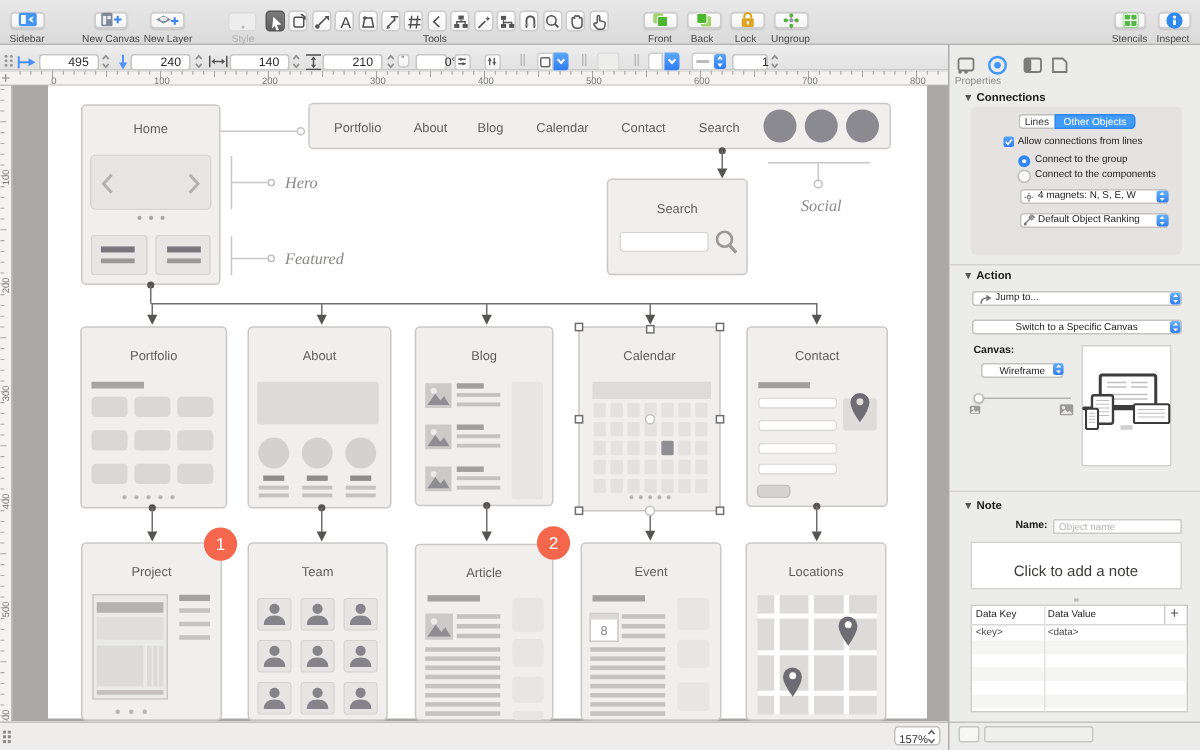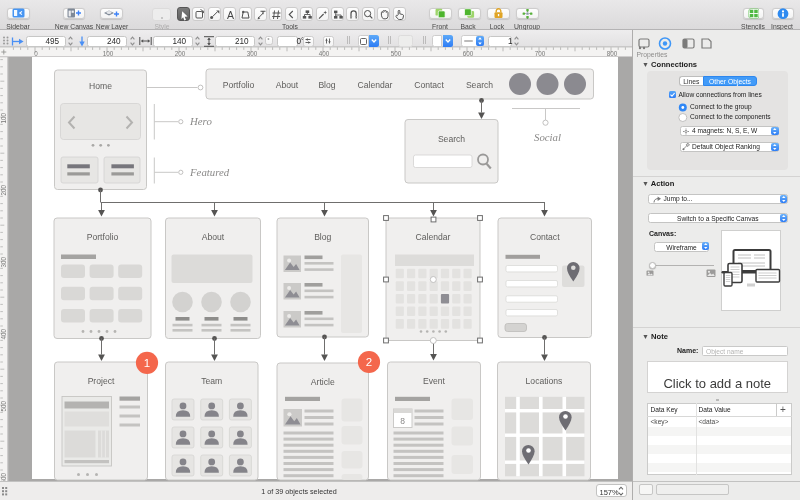--- a/index.html
+++ b/index.html
@@ -624,21 +624,20 @@
 <svg class="abs" style="left:2px;top:486.5px" width="9" height="9">
       <g fill="#8a8a8a">
         <rect x="0" y="0" width="2" height="2"></rect>
         <rect x="0" y="3.2" width="2" height="2"></rect>
         <rect x="0" y="6.4" width="2" height="2"></rect>
         <rect x="3.2" y="0" width="2" height="2"></rect>
         <rect x="3.2" y="3.2" width="2" height="2"></rect>
         <rect x="3.2" y="6.4" width="2" height="2"></rect>
       </g>
     </svg>
-<div class="abs" style="left:149px;top:487px;width:300px;text-align:center;font-size:7.2px;color:#333;">1 of 39 objects selected</div>
 <div class="abs" style="left:595.5px;top:484px;width:31px;height:13px;background:#fff;border:1px solid #c2c2c1;border-radius:3px;font-size:7.5px;color:#333;">
       <span style="position:absolute;left:3px;top:2.5px;">157%</span>
       <svg width="6" height="11" style="position:absolute;right:1.5px;top:1px">
         <path d="M1 3.4 L3 1.2 L5 3.4" fill="none" stroke="#666" stroke-width="1.1"></path>
         <path d="M1 6.8 L3 9 L5 6.8" fill="none" stroke="#666" stroke-width="1.1"></path>
       </svg>
     </div>
 <div class="abs" style="left:633px;top:30px;width:167px;height:470px;background:#ececeb;"></div>
 <div class="abs" style="left:632px;top:30px;width:1px;height:470px;background:#aeadac;"></div>
 <svg class="abs" style="left:636px;top:37px" width="80" height="14">
@@ -757,21 +756,21 @@
     <svg class="abs" style="left:706px;top:268.5px" width="10" height="8.5">
       <rect x="0.5" y="0.5" width="9" height="7.5" rx="1" fill="#9c9b9a"></rect>
       <circle cx="3" cy="2.8" r="1.1" fill="#e8e8e7"></circle>
       <path d="M1.2 7 L4 4 L5.8 5.8 L7.2 4.6 L8.8 7 Z" fill="#e8e8e7"></path>
     </svg>
     <div class="abs" style="left:633px;top:326.5px;width:167px;height:1px;background:#d4d3d2;"></div>
     <div class="abs" style="left:642px;top:331.5px;font-size:7.6px;color:#1b1b1b;font-weight:bold;"><span style="font-size:7px;color:#555;">▼</span> Note</div>
     <div class="abs" style="left:677px;top:347px;font-size:7px;color:#1b1b1b;font-weight:bold;">Name:</div>
     <div class="abs" style="left:702px;top:346px;width:86px;height:9.5px;background:#fff;border:1px solid #c9c9c8;border-radius:1.5px;font-size:6.6px;color:#b4b4b3;padding-left:3px;line-height:9px;">Object name</div>
     <div class="abs" style="left:646.5px;top:361px;width:141.5px;height:31.5px;background:#fff;border:1px solid #d4d3d2;"></div>
-    <div class="abs" style="left:646.5px;top:376px;width:141.5px;text-align:center;font-size:13px;color:#3c3c3b;">Click to add a note</div>
+    <div class="abs" style="left:646.5px;top:376px;width:141.5px;text-align:center;font-size:10px;color:#3c3c3b;">Click to add a note</div>
     <div class="abs" style="left:716px;top:398.5px;width:3px;height:2px;background:#b9b9b8;"></div>
     <div class="abs" style="left:647px;top:403px;width:145px;height:72px;background:#fff;border:1px solid #cbcbca;"></div>
     <div class="abs" style="left:648px;top:426.5px;width:143px;height:9px;background:#f5f5f4;"></div>
     <div class="abs" style="left:648px;top:444.5px;width:143px;height:9px;background:#f5f5f4;"></div>
     <div class="abs" style="left:648px;top:462.5px;width:143px;height:9px;background:#f5f5f4;"></div>
     <div class="abs" style="left:647px;top:415.5px;width:145px;height:1px;background:#d8d8d7;"></div>
     <div class="abs" style="left:695.5px;top:403px;width:1px;height:72px;background:#e2e2e1;"></div>
     <div class="abs" style="left:776px;top:403px;width:1px;height:12.5px;background:#cbcbca;"></div>
     <div class="abs" style="left:650.5px;top:406px;font-size:6.6px;color:#222;">Data Key</div>
     <div class="abs" style="left:698.5px;top:406px;font-size:6.6px;color:#222;">Data Value</div>

